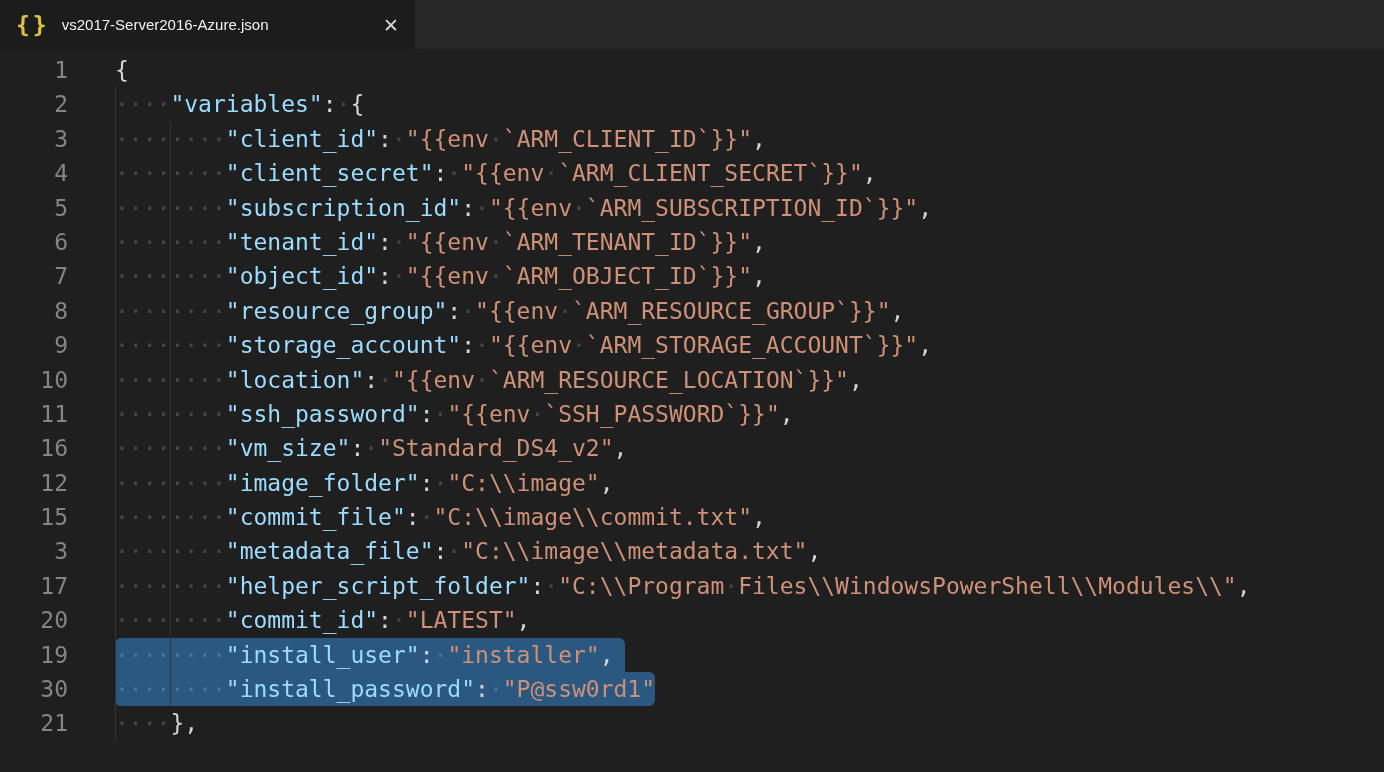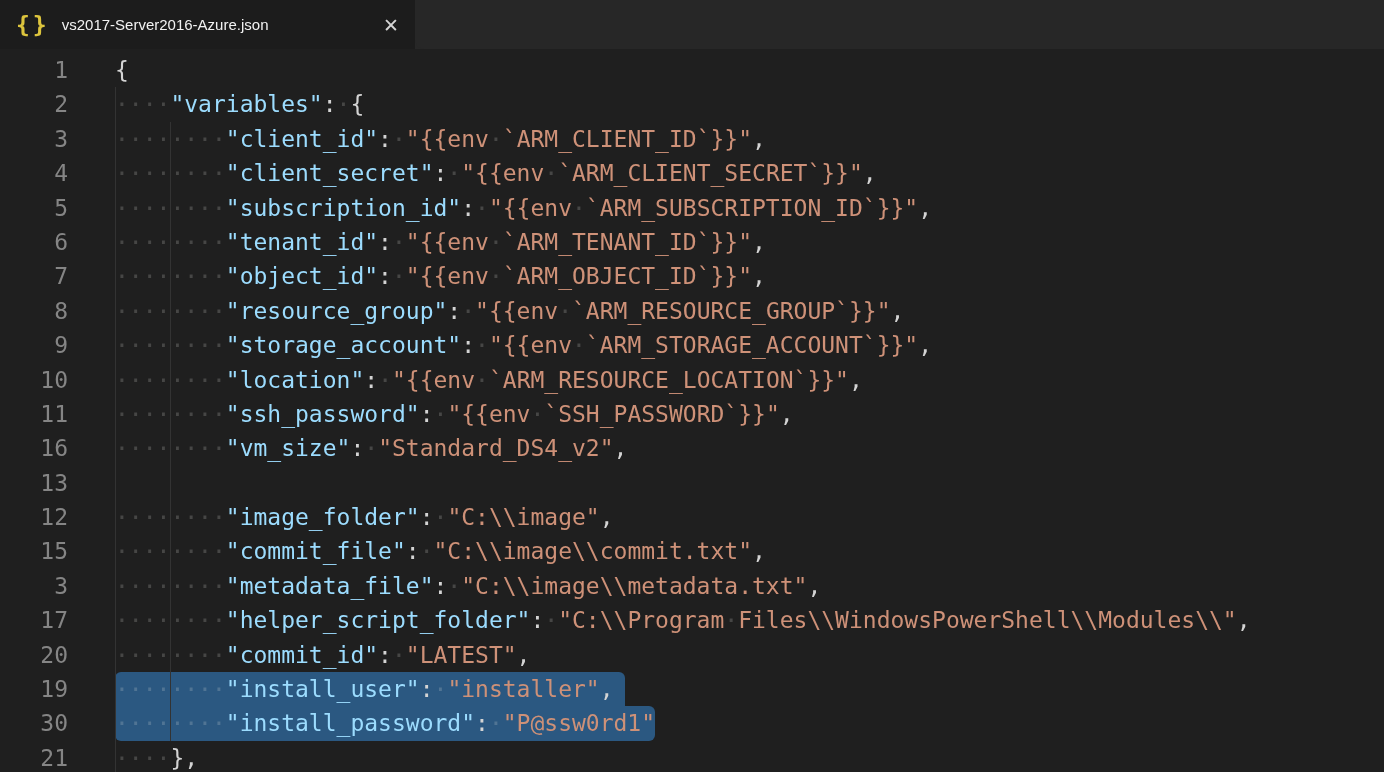--- a/index.html
+++ b/index.html
@@ -71,21 +71,20 @@
       <div class="line"><span class="num">3</span><span class="guide" style="left: 115px;"></span><span class="guide" style="left: 170.38px;"></span><span class="content"><span class="tok-w">········</span><span class="tok-k">"client_id"</span><span class="tok-p">:</span><span class="tok-w">·</span><span class="tok-s">"{{env</span><span class="tok-w">·</span><span class="tok-s">`ARM_CLIENT_ID`}}"</span><span class="tok-p">,</span></span></div>
       <div class="line"><span class="num">4</span><span class="guide" style="left: 115px;"></span><span class="guide" style="left: 170.38px;"></span><span class="content"><span class="tok-w">········</span><span class="tok-k">"client_secret"</span><span class="tok-p">:</span><span class="tok-w">·</span><span class="tok-s">"{{env</span><span class="tok-w">·</span><span class="tok-s">`ARM_CLIENT_SECRET`}}"</span><span class="tok-p">,</span></span></div>
       <div class="line"><span class="num">5</span><span class="guide" style="left: 115px;"></span><span class="guide" style="left: 170.38px;"></span><span class="content"><span class="tok-w">········</span><span class="tok-k">"subscription_id"</span><span class="tok-p">:</span><span class="tok-w">·</span><span class="tok-s">"{{env</span><span class="tok-w">·</span><span class="tok-s">`ARM_SUBSCRIPTION_ID`}}"</span><span class="tok-p">,</span></span></div>
       <div class="line"><span class="num">6</span><span class="guide" style="left: 115px;"></span><span class="guide" style="left: 170.38px;"></span><span class="content"><span class="tok-w">········</span><span class="tok-k">"tenant_id"</span><span class="tok-p">:</span><span class="tok-w">·</span><span class="tok-s">"{{env</span><span class="tok-w">·</span><span class="tok-s">`ARM_TENANT_ID`}}"</span><span class="tok-p">,</span></span></div>
       <div class="line"><span class="num">7</span><span class="guide" style="left: 115px;"></span><span class="guide" style="left: 170.38px;"></span><span class="content"><span class="tok-w">········</span><span class="tok-k">"object_id"</span><span class="tok-p">:</span><span class="tok-w">·</span><span class="tok-s">"{{env</span><span class="tok-w">·</span><span class="tok-s">`ARM_OBJECT_ID`}}"</span><span class="tok-p">,</span></span></div>
       <div class="line"><span class="num">8</span><span class="guide" style="left: 115px;"></span><span class="guide" style="left: 170.38px;"></span><span class="content"><span class="tok-w">········</span><span class="tok-k">"resource_group"</span><span class="tok-p">:</span><span class="tok-w">·</span><span class="tok-s">"{{env</span><span class="tok-w">·</span><span class="tok-s">`ARM_RESOURCE_GROUP`}}"</span><span class="tok-p">,</span></span></div>
       <div class="line"><span class="num">9</span><span class="guide" style="left: 115px;"></span><span class="guide" style="left: 170.38px;"></span><span class="content"><span class="tok-w">········</span><span class="tok-k">"storage_account"</span><span class="tok-p">:</span><span class="tok-w">·</span><span class="tok-s">"{{env</span><span class="tok-w">·</span><span class="tok-s">`ARM_STORAGE_ACCOUNT`}}"</span><span class="tok-p">,</span></span></div>
       <div class="line"><span class="num">10</span><span class="guide" style="left: 115px;"></span><span class="guide" style="left: 170.38px;"></span><span class="content"><span class="tok-w">········</span><span class="tok-k">"location"</span><span class="tok-p">:</span><span class="tok-w">·</span><span class="tok-s">"{{env</span><span class="tok-w">·</span><span class="tok-s">`ARM_RESOURCE_LOCATION`}}"</span><span class="tok-p">,</span></span></div>
       <div class="line"><span class="num">11</span><span class="guide" style="left: 115px;"></span><span class="guide" style="left: 170.38px;"></span><span class="content"><span class="tok-w">········</span><span class="tok-k">"ssh_password"</span><span class="tok-p">:</span><span class="tok-w">·</span><span class="tok-s">"{{env</span><span class="tok-w">·</span><span class="tok-s">`SSH_PASSWORD`}}"</span><span class="tok-p">,</span></span></div>
       <div class="line"><span class="num">16</span><span class="guide" style="left: 115px;"></span><span class="guide" style="left: 170.38px;"></span><span class="content"><span class="tok-w">········</span><span class="tok-k">"vm_size"</span><span class="tok-p">:</span><span class="tok-w">·</span><span class="tok-s">"Standard_DS4_v2"</span><span class="tok-p">,</span></span></div>
-      <div class="line"><span class="num">13</span><span class="guide" style="left: 115px;"></span><span class="guide" style="left: 170.38px;"></span><span class="content"></span></div>
       <div class="line"><span class="num">12</span><span class="guide" style="left: 115px;"></span><span class="guide" style="left: 170.38px;"></span><span class="content"><span class="tok-w">········</span><span class="tok-k">"image_folder"</span><span class="tok-p">:</span><span class="tok-w">·</span><span class="tok-s">"C:\\image"</span><span class="tok-p">,</span></span></div>
       <div class="line"><span class="num">15</span><span class="guide" style="left: 115px;"></span><span class="guide" style="left: 170.38px;"></span><span class="content"><span class="tok-w">········</span><span class="tok-k">"commit_file"</span><span class="tok-p">:</span><span class="tok-w">·</span><span class="tok-s">"C:\\image\\commit.txt"</span><span class="tok-p">,</span></span></div>
       <div class="line"><span class="num">3</span><span class="guide" style="left: 115px;"></span><span class="guide" style="left: 170.38px;"></span><span class="content"><span class="tok-w">········</span><span class="tok-k">"metadata_file"</span><span class="tok-p">:</span><span class="tok-w">·</span><span class="tok-s">"C:\\image\\metadata.txt"</span><span class="tok-p">,</span></span></div>
       <div class="line"><span class="num">17</span><span class="guide" style="left: 115px;"></span><span class="guide" style="left: 170.38px;"></span><span class="content"><span class="tok-w">········</span><span class="tok-k">"helper_script_folder"</span><span class="tok-p">:</span><span class="tok-w">·</span><span class="tok-s">"C:\\Program</span><span class="tok-w">·</span><span class="tok-s">Files\\WindowsPowerShell\\Modules\\"</span><span class="tok-p">,</span></span></div>
       <div class="line"><span class="num">20</span><span class="guide" style="left: 115px;"></span><span class="guide" style="left: 170.38px;"></span><span class="content"><span class="tok-w">········</span><span class="tok-k">"commit_id"</span><span class="tok-p">:</span><span class="tok-w">·</span><span class="tok-s">"LATEST"</span><span class="tok-p">,</span></span></div>
       <div class="line"><span class="num">19</span><span class="guide" style="left: 115px;"></span><span class="guide" style="left: 170.38px;"></span><span class="content sel-start"><span class="tok-w">········</span><span class="tok-k">"install_user"</span><span class="tok-p">:</span><span class="tok-w">·</span><span class="tok-s">"installer"</span><span class="tok-p">,</span></span></div>
       <div class="line"><span class="num">30</span><span class="guide" style="left: 115px;"></span><span class="guide" style="left: 170.38px;"></span><span class="content sel-end"><span class="tok-w">········</span><span class="tok-k">"install_password"</span><span class="tok-p">:</span><span class="tok-w">·</span><span class="tok-s">"P@ssw0rd1"</span></span></div>
       <div class="line"><span class="num">21</span><span class="guide" style="left: 115px;"></span><span class="content"><span class="tok-w">····</span><span class="tok-p">},</span></span></div>
     </div>
 </div>

